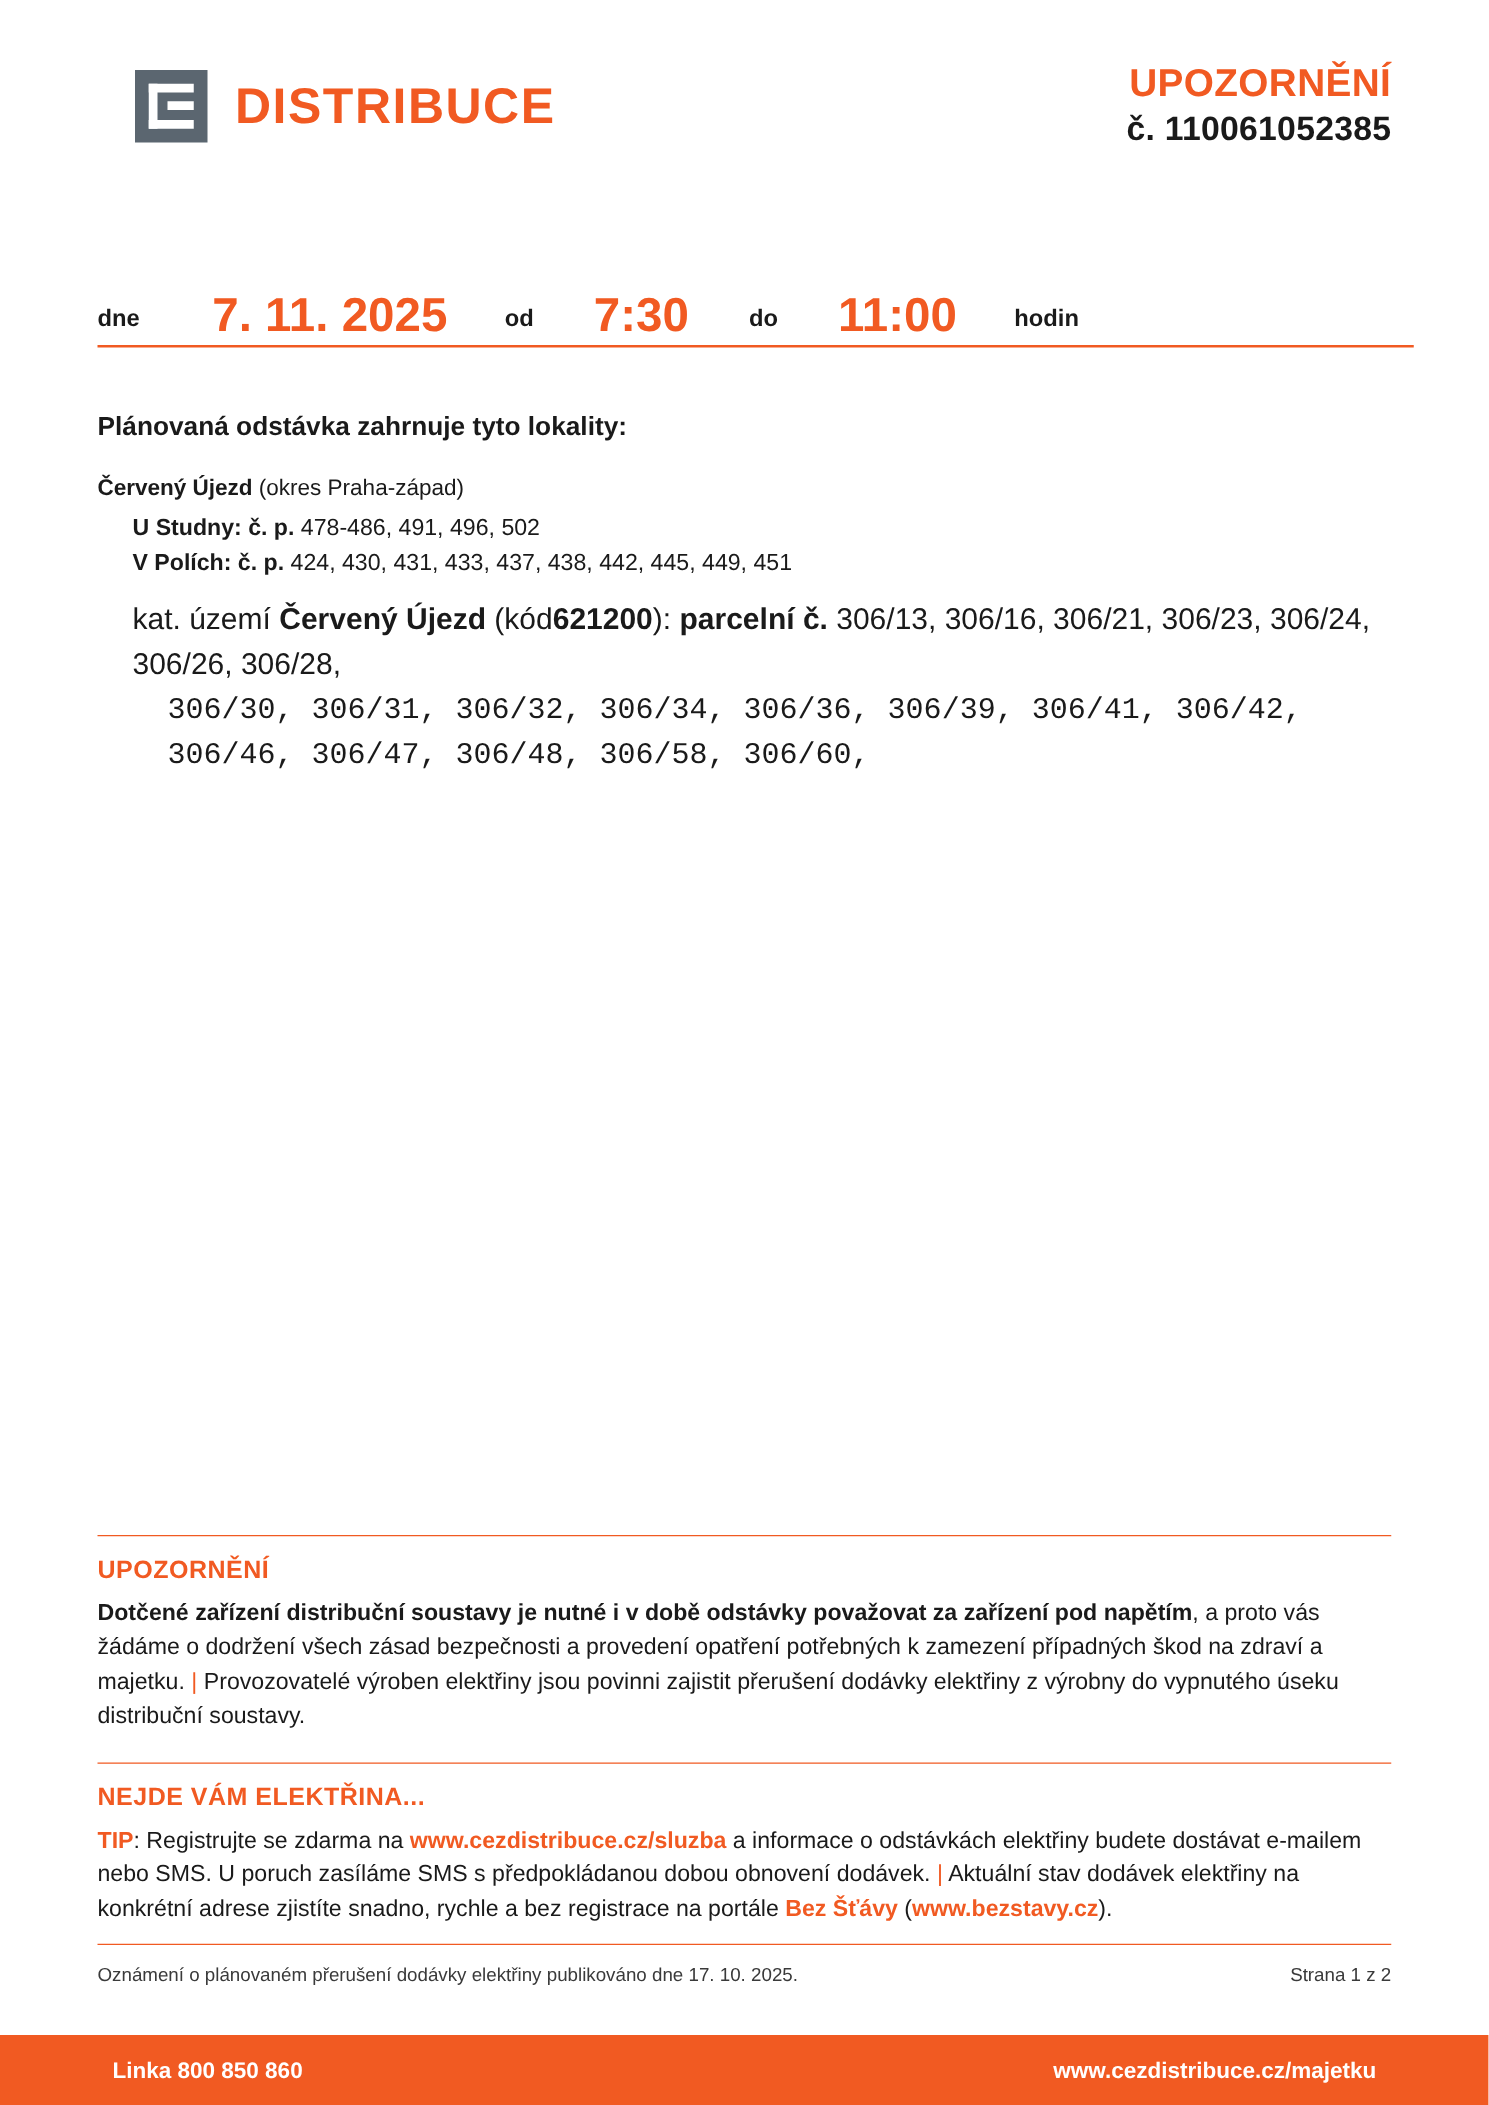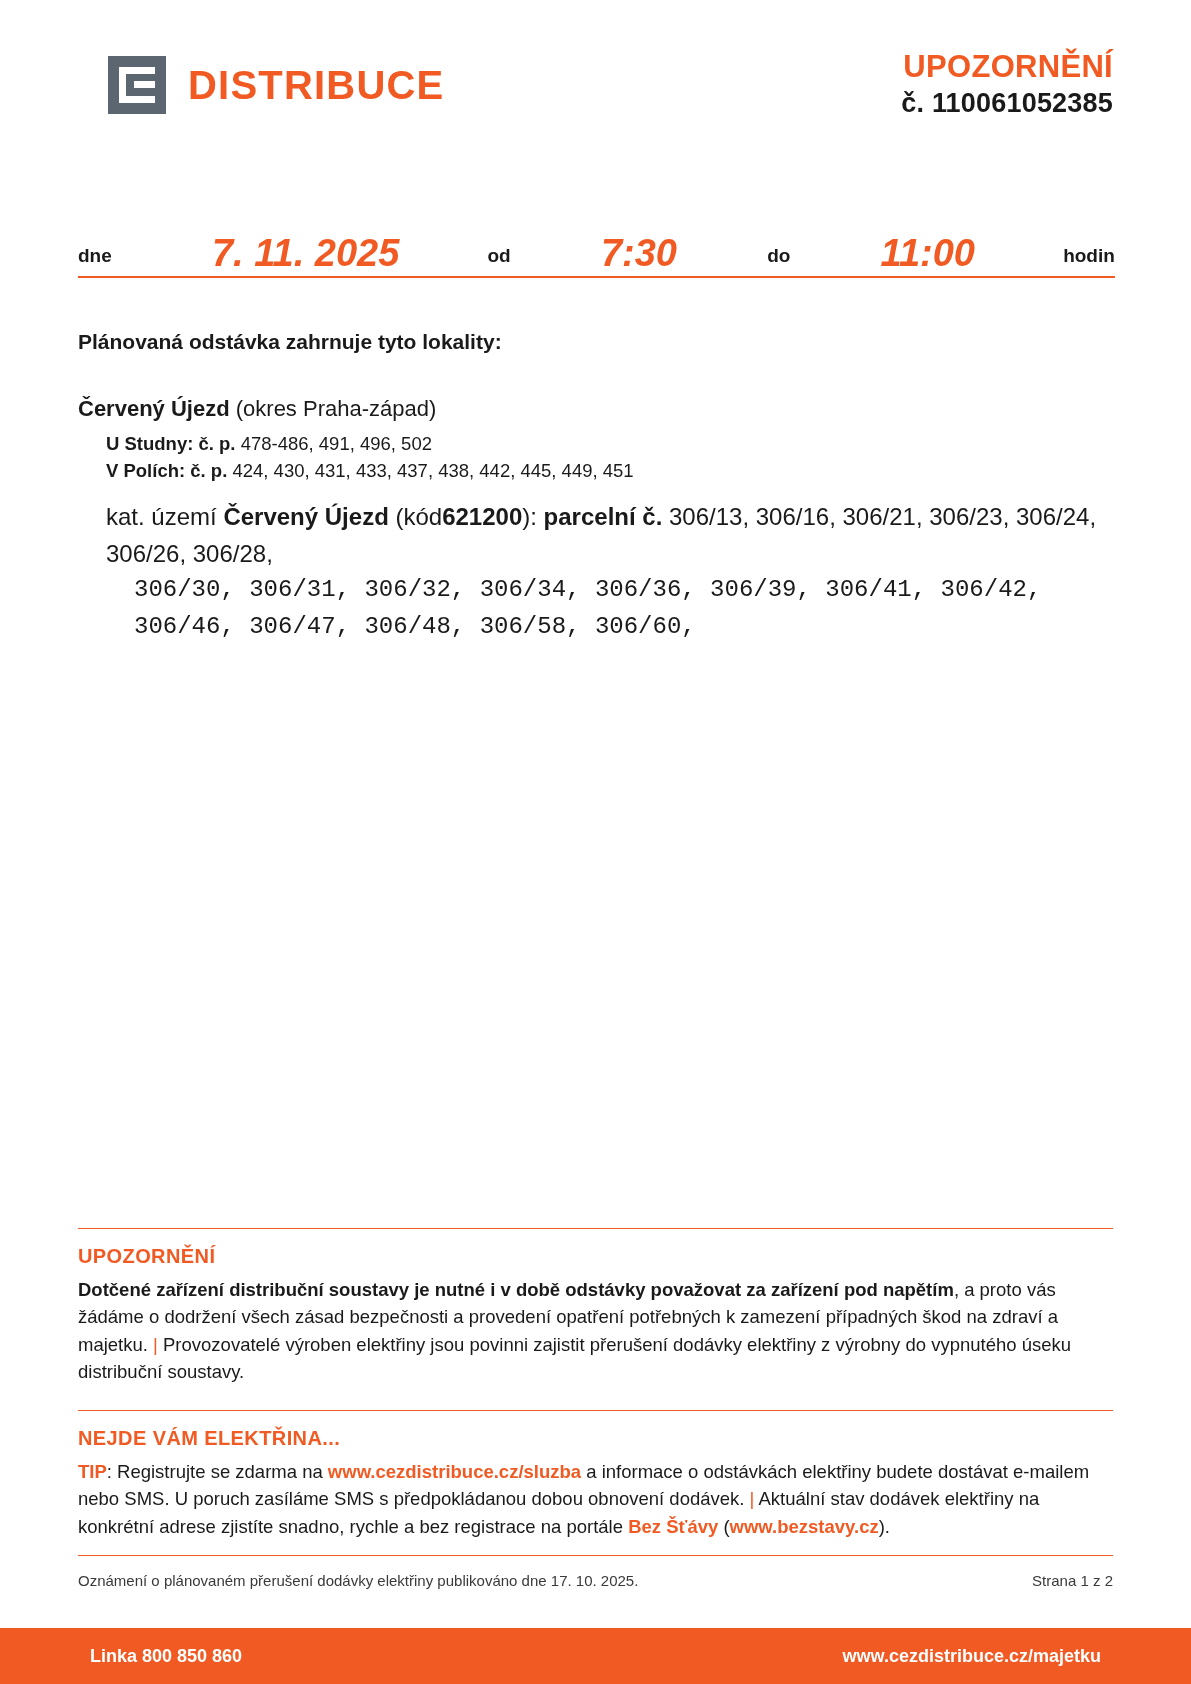--- a/index.html
+++ b/index.html
@@ -86,43 +86,42 @@
     font-weight: bold;
     color: #1a1a1a;
     line-height: 1.3;
     letter-spacing: 0.2px;
   }
 
   
   .datebar {
     position: absolute;
     left: 78px;
-    right: 76px;
+    right: 60px;
     top: 222px;
     height: 56px;
     border-bottom: 2px solid #f15a22;
     display: flex;
     align-items: flex-end;
-    justify-content: space-between;
+    justify-content: flex-start;
     gap: 0;
     padding-bottom: 4px;
     box-sizing: border-box;
   }
   .dt-label {
     font-size: 19px;
     font-weight: bold;
     color: #1a1a1a;
     padding-bottom: 5px;
   }
   .dt-value {
     font-size: 38px;
     font-weight: bold;
     color: #f15a22;
     line-height: 1;
-    font-style: italic;
   }
   .sp-a { width: 58px; }
   .sp-b { width: 46px; }
   .sp-c { width: 48px; }
   .sp-d { width: 48px; }
   .sp-e { width: 48px; }
   .sp-f { width: 46px; }
 
   
   .loc-heading {
@@ -133,25 +132,24 @@
     font-weight: bold;
     color: #1a1a1a;
   }
   .loc-block {
     position: absolute;
     left: 78px;
     right: 78px;
     top: 378px;
   }
   .muni {
-    font-size: 22px;
+    font-size: 18px;
     color: #1a1a1a;
     line-height: 1.35;
     margin-bottom: 6px;
-    margin-top: 16px;
   }
   .muni b { font-weight: bold; }
   .street {
     font-size: 18.5px;
     color: #1a1a1a;
     line-height: 1.5;
     padding-left: 28px;
   }
   .street b { font-weight: bold; }
   .cadastre {

